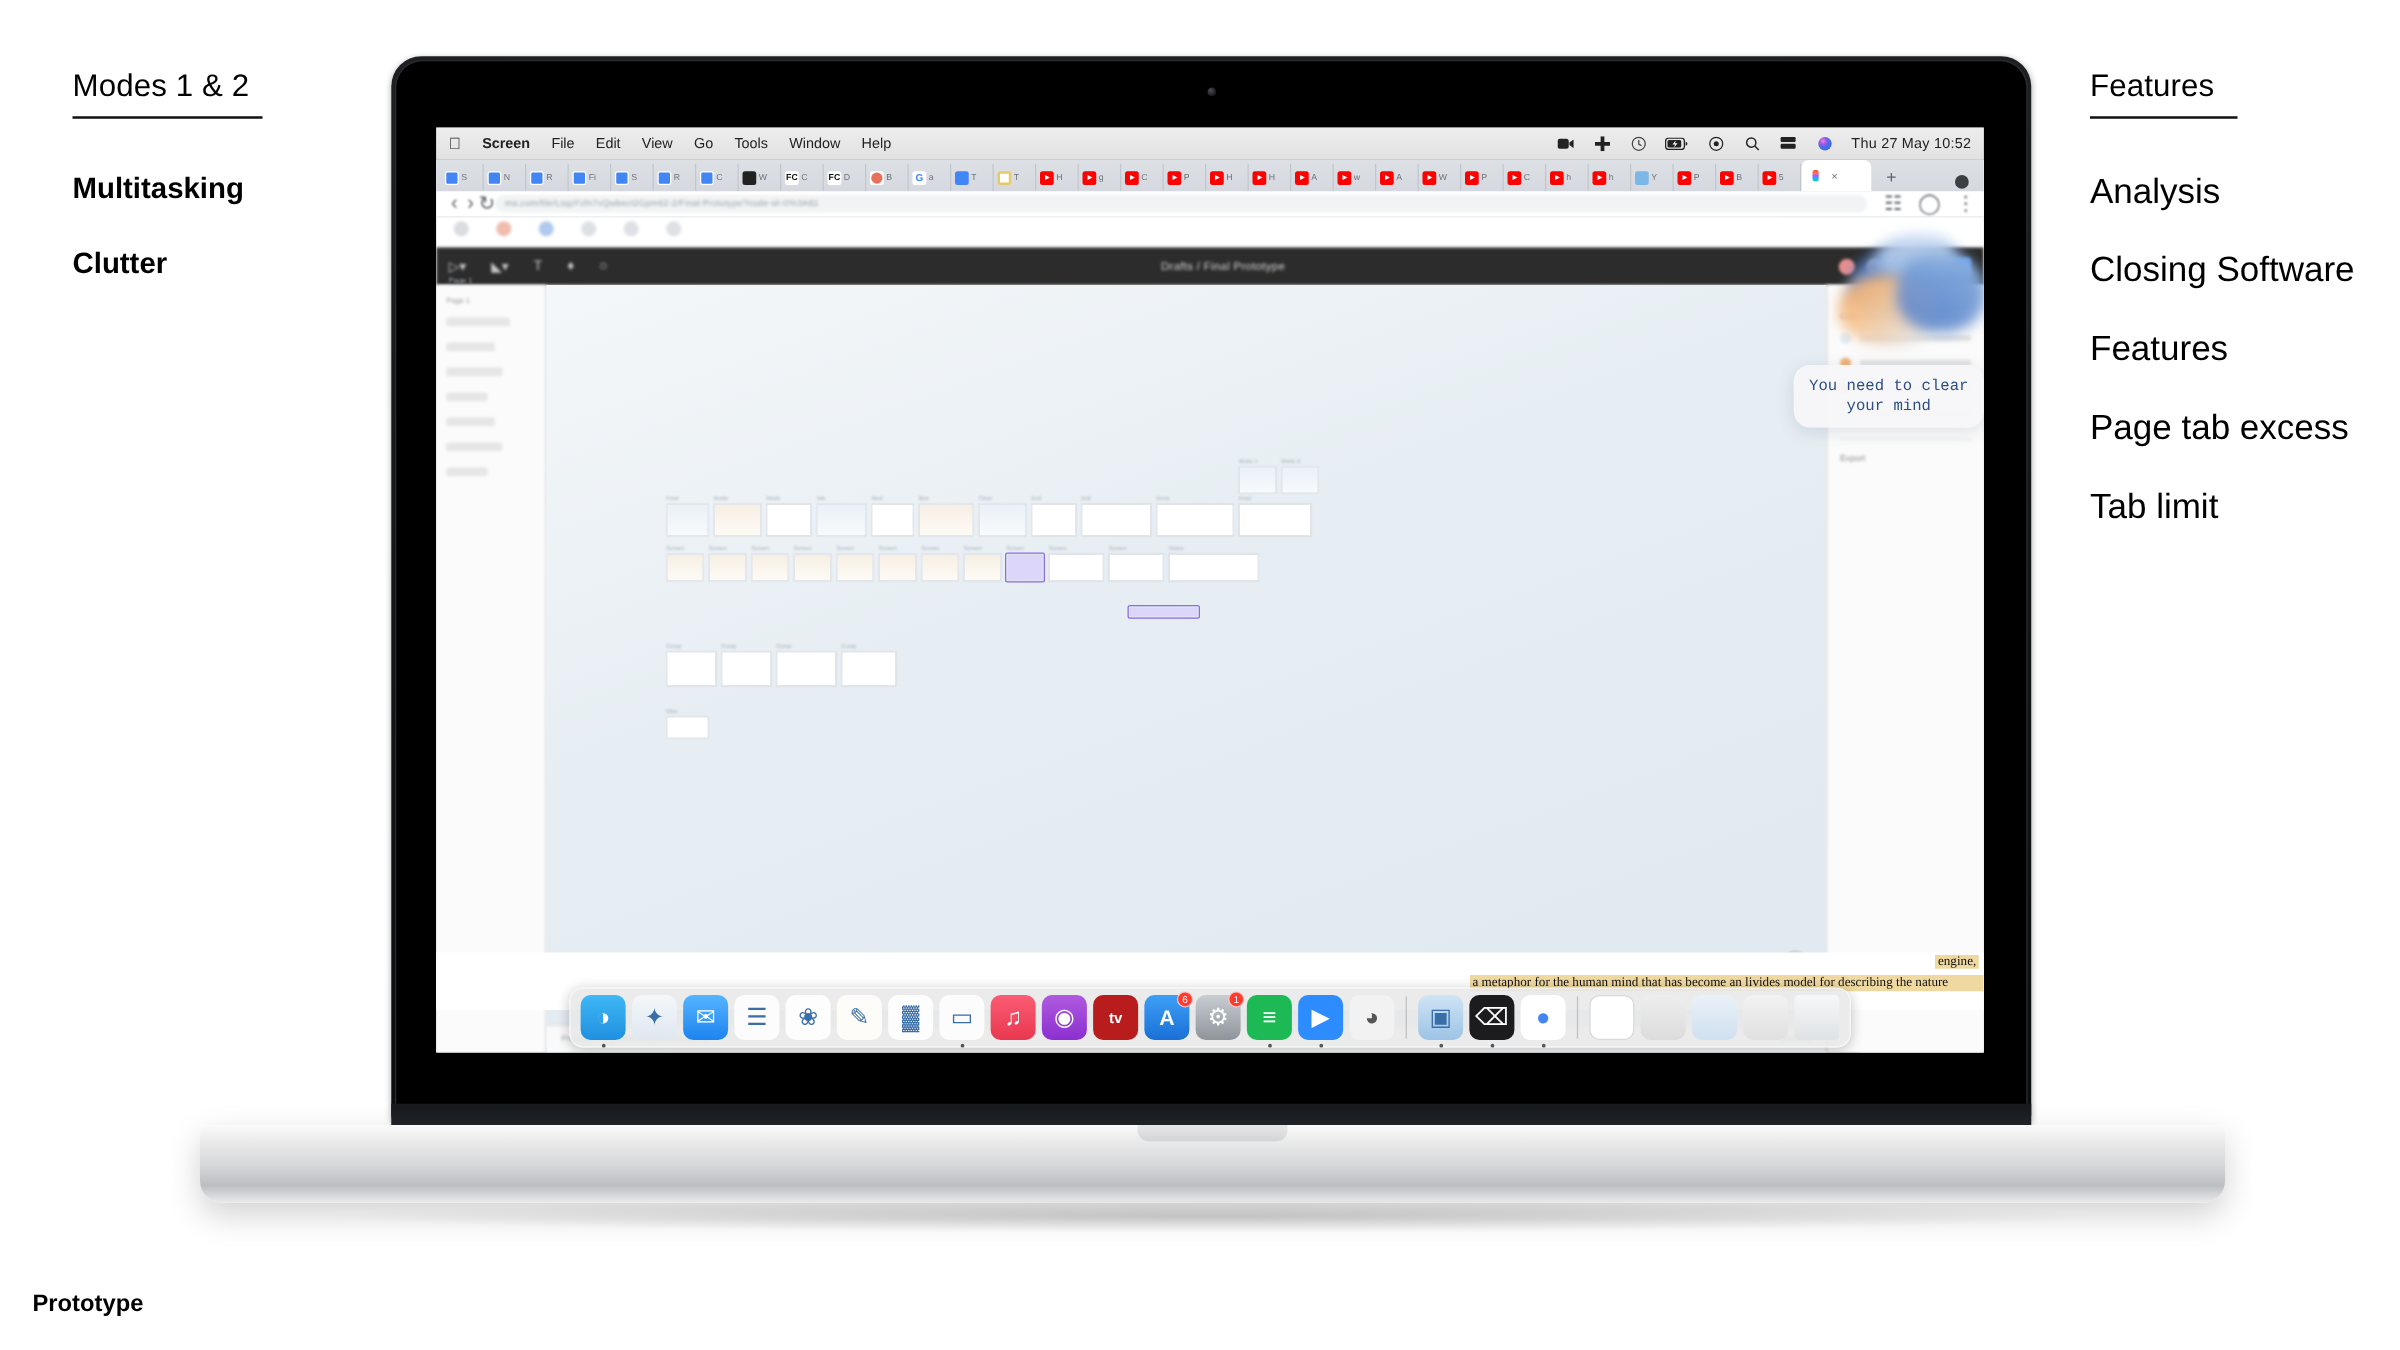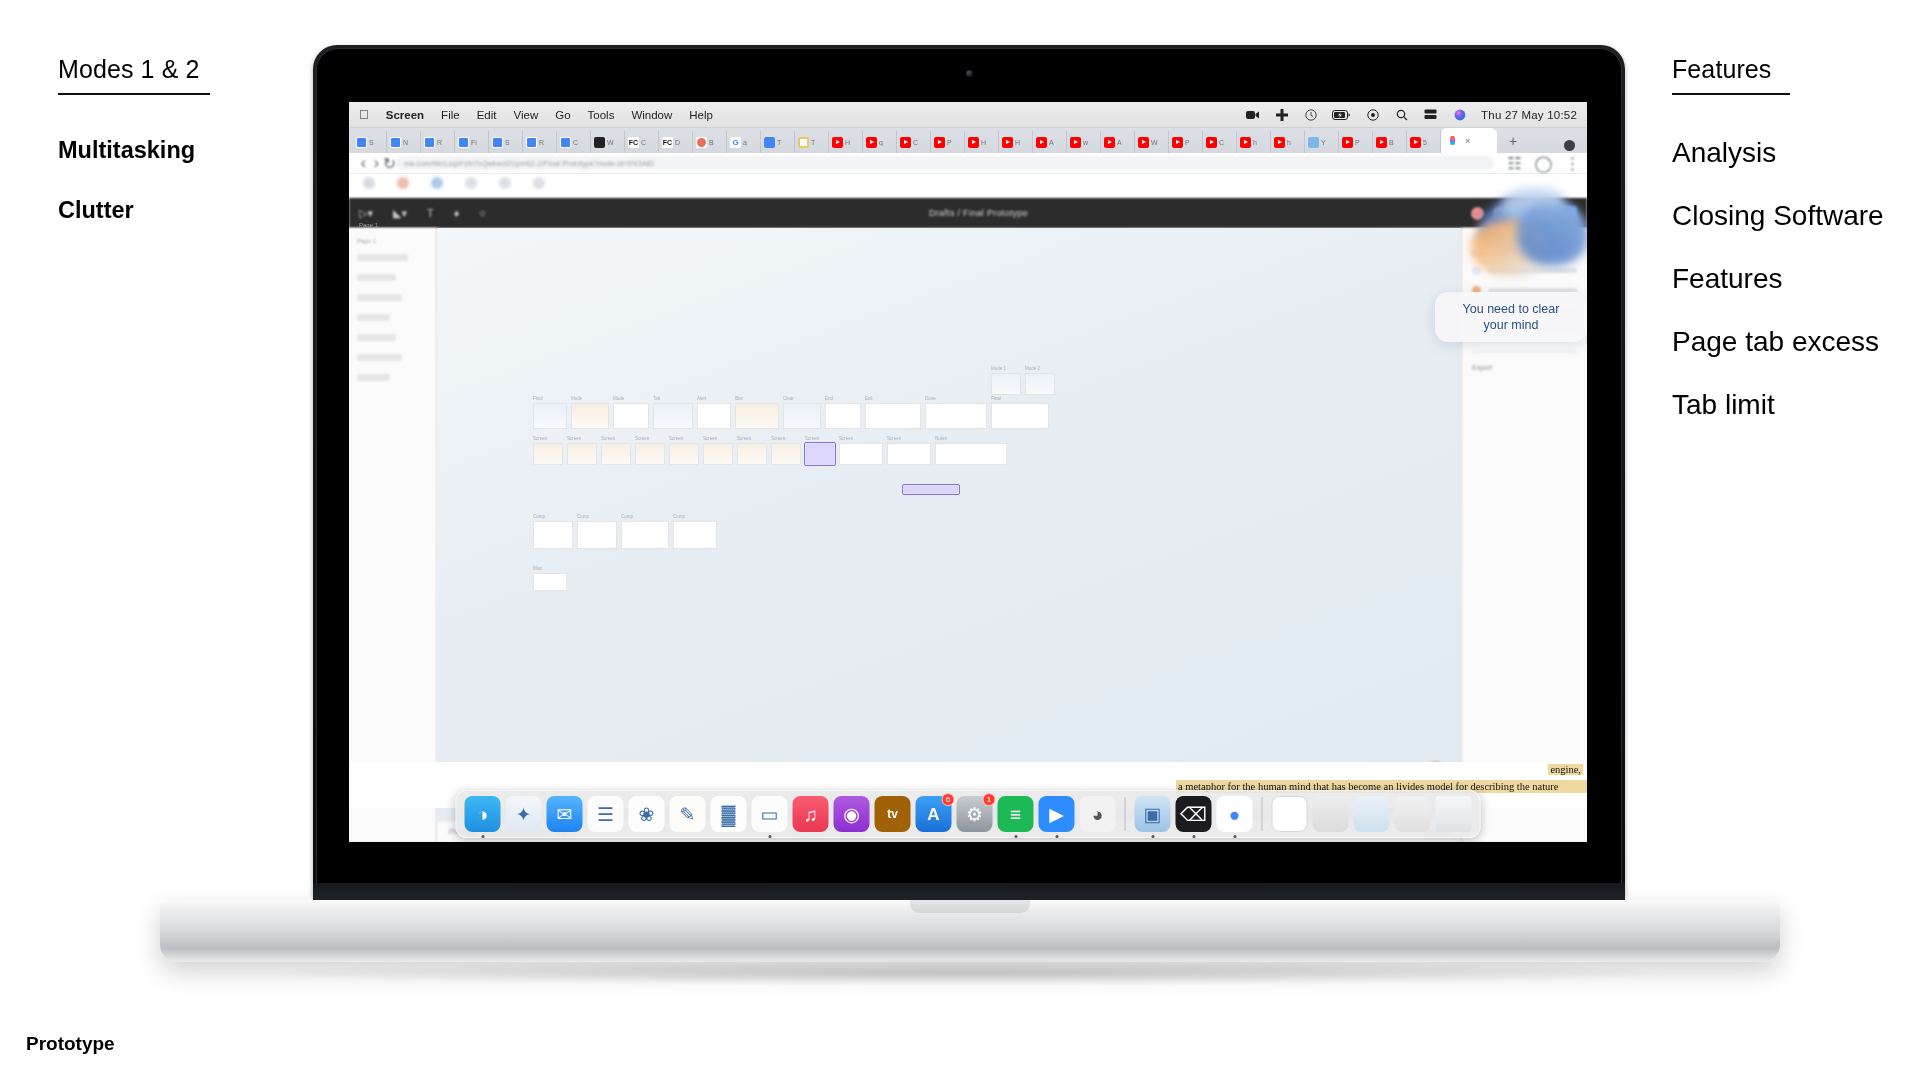--- a/index.html
+++ b/index.html
@@ -246,21 +246,21 @@
          border-radius: 60% 40% 50% 50%; }
 
   .siri-bubble {
     position:absolute; left: 1086px; top: 190px; width: 152px; height: 50px;
     background: rgba(246,247,249,.94); border-radius: 13px;
     display:flex; align-items:center; justify-content:center;
     box-shadow: 0 3px 14px rgba(60,80,120,.16);
   }
   .siri-text {
     font-size: 12.5px; color:#2c4f86; text-align:center; line-height: 16px;
-    font-family:Liberation Sans, sans-serif;
+    font-family:Liberation Mono, monospace;
   }
 
   
   .dock {
     position:absolute; left: 50%; transform: translateX(-50%);
     bottom: 4px; height: 48px;
     background: rgba(232,232,232,.86);
     border: 1px solid rgba(255,255,255,.55);
     border-radius: 11px;
     display:flex; align-items:center; gap: 5px; padding: 0 8px;
@@ -282,21 +282,21 @@
   .d-finder{background:linear-gradient(180deg,#3fb8f5,#1f8fe0);}
   .d-safari{background:linear-gradient(180deg,#f4f7fa,#dfe7f0); }
   .d-mail{background:linear-gradient(180deg,#56b4ff,#1d84f0);}
   .d-remind{background:#fcfcfc;}
   .d-photos{background:#fdfdfd;}
   .d-pages{background:#fdfcf8;}
   .d-numbers{background:#fdfdfd;}
   .d-keynote{background:#fcfcfd;}
   .d-music{background:linear-gradient(180deg,#fb5c74,#e8384f);}
   .d-podcasts{background:linear-gradient(180deg,#b05ae0,#8b2fd0);}
-  .d-tv{background:#a16207;}
+  .d-tv{background:#b91c1c;}
   .d-appstore{background:linear-gradient(180deg,#3ea0f7,#1a6fd6);}
   .d-settings{background:linear-gradient(180deg,#c8cdd2,#8e949b);}
   .d-spotify{background:#1db954;}
   .d-zoom{background:#2d8cff;}
   .d-gimp{background:#f2f2f2;}
   .d-preview{background:linear-gradient(180deg,#cfe4f5,#9dc3e6);}
   .d-terminal{background:#1c1c1e;}
   .d-chrome{background:#fff;}
   .d-file{background:#fff;border:1px solid #d8d8d8;}
   .d-min1{background:linear-gradient(180deg,#eee,#dcdcdc);}

